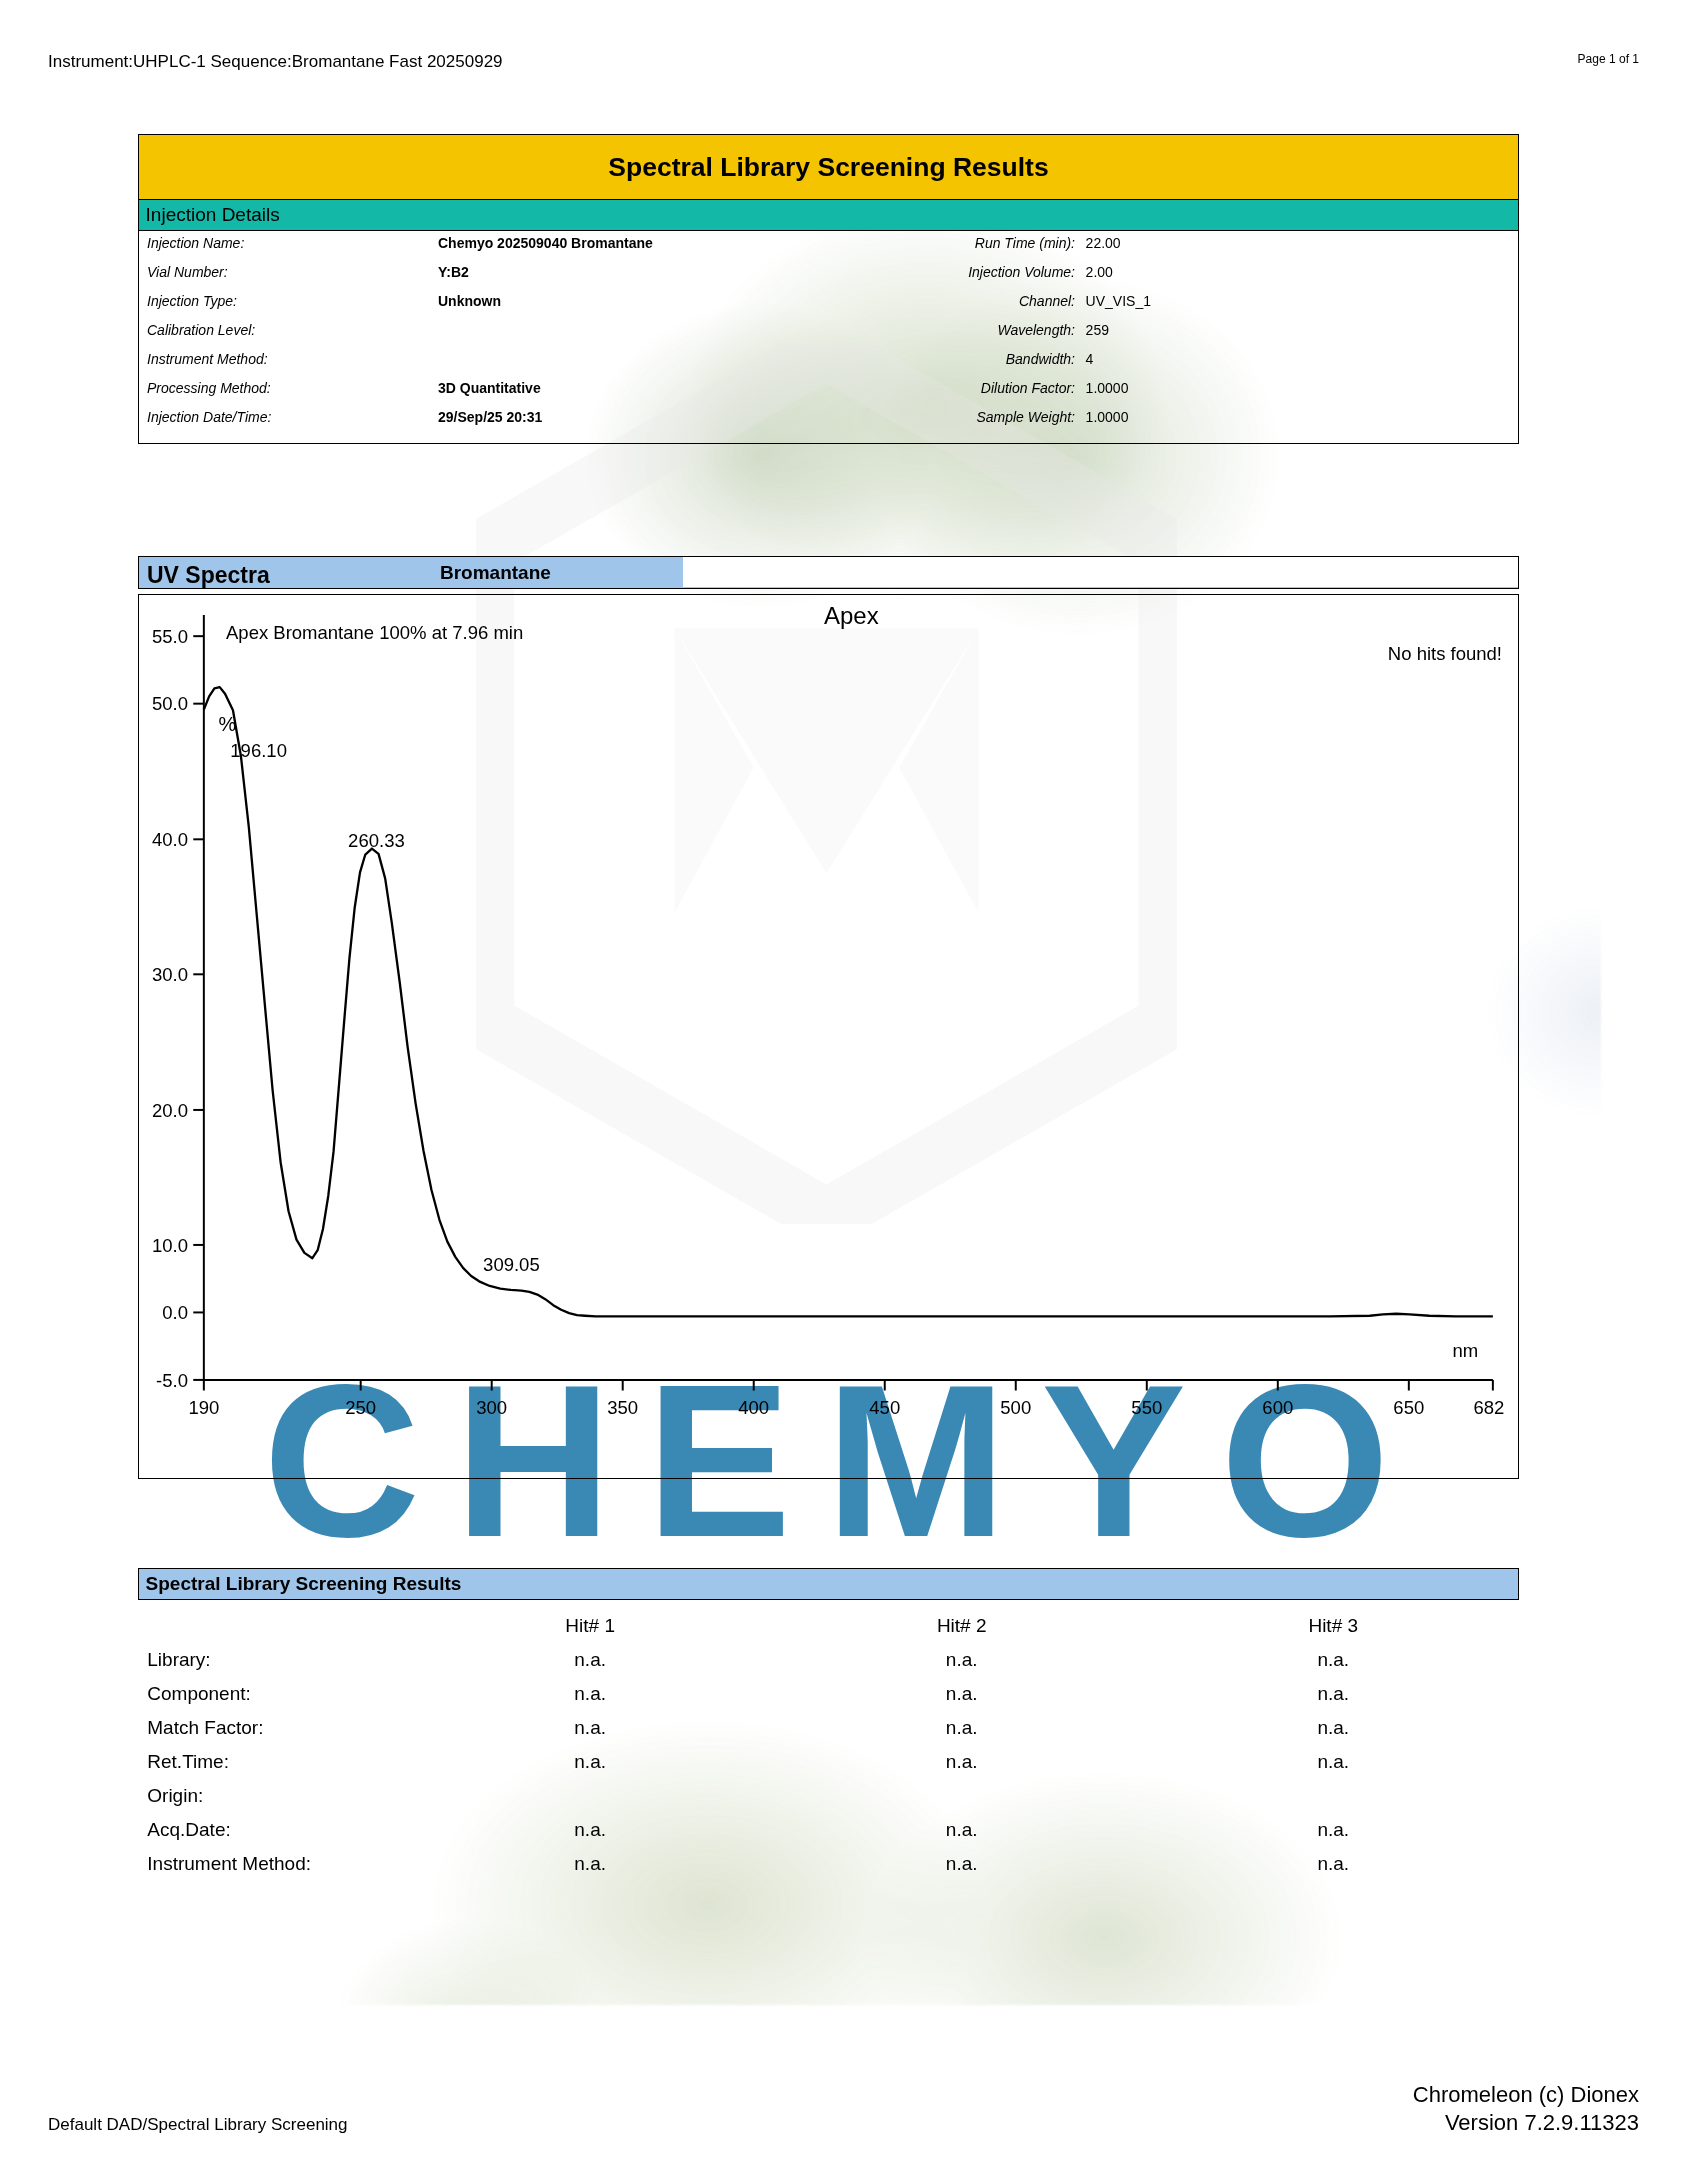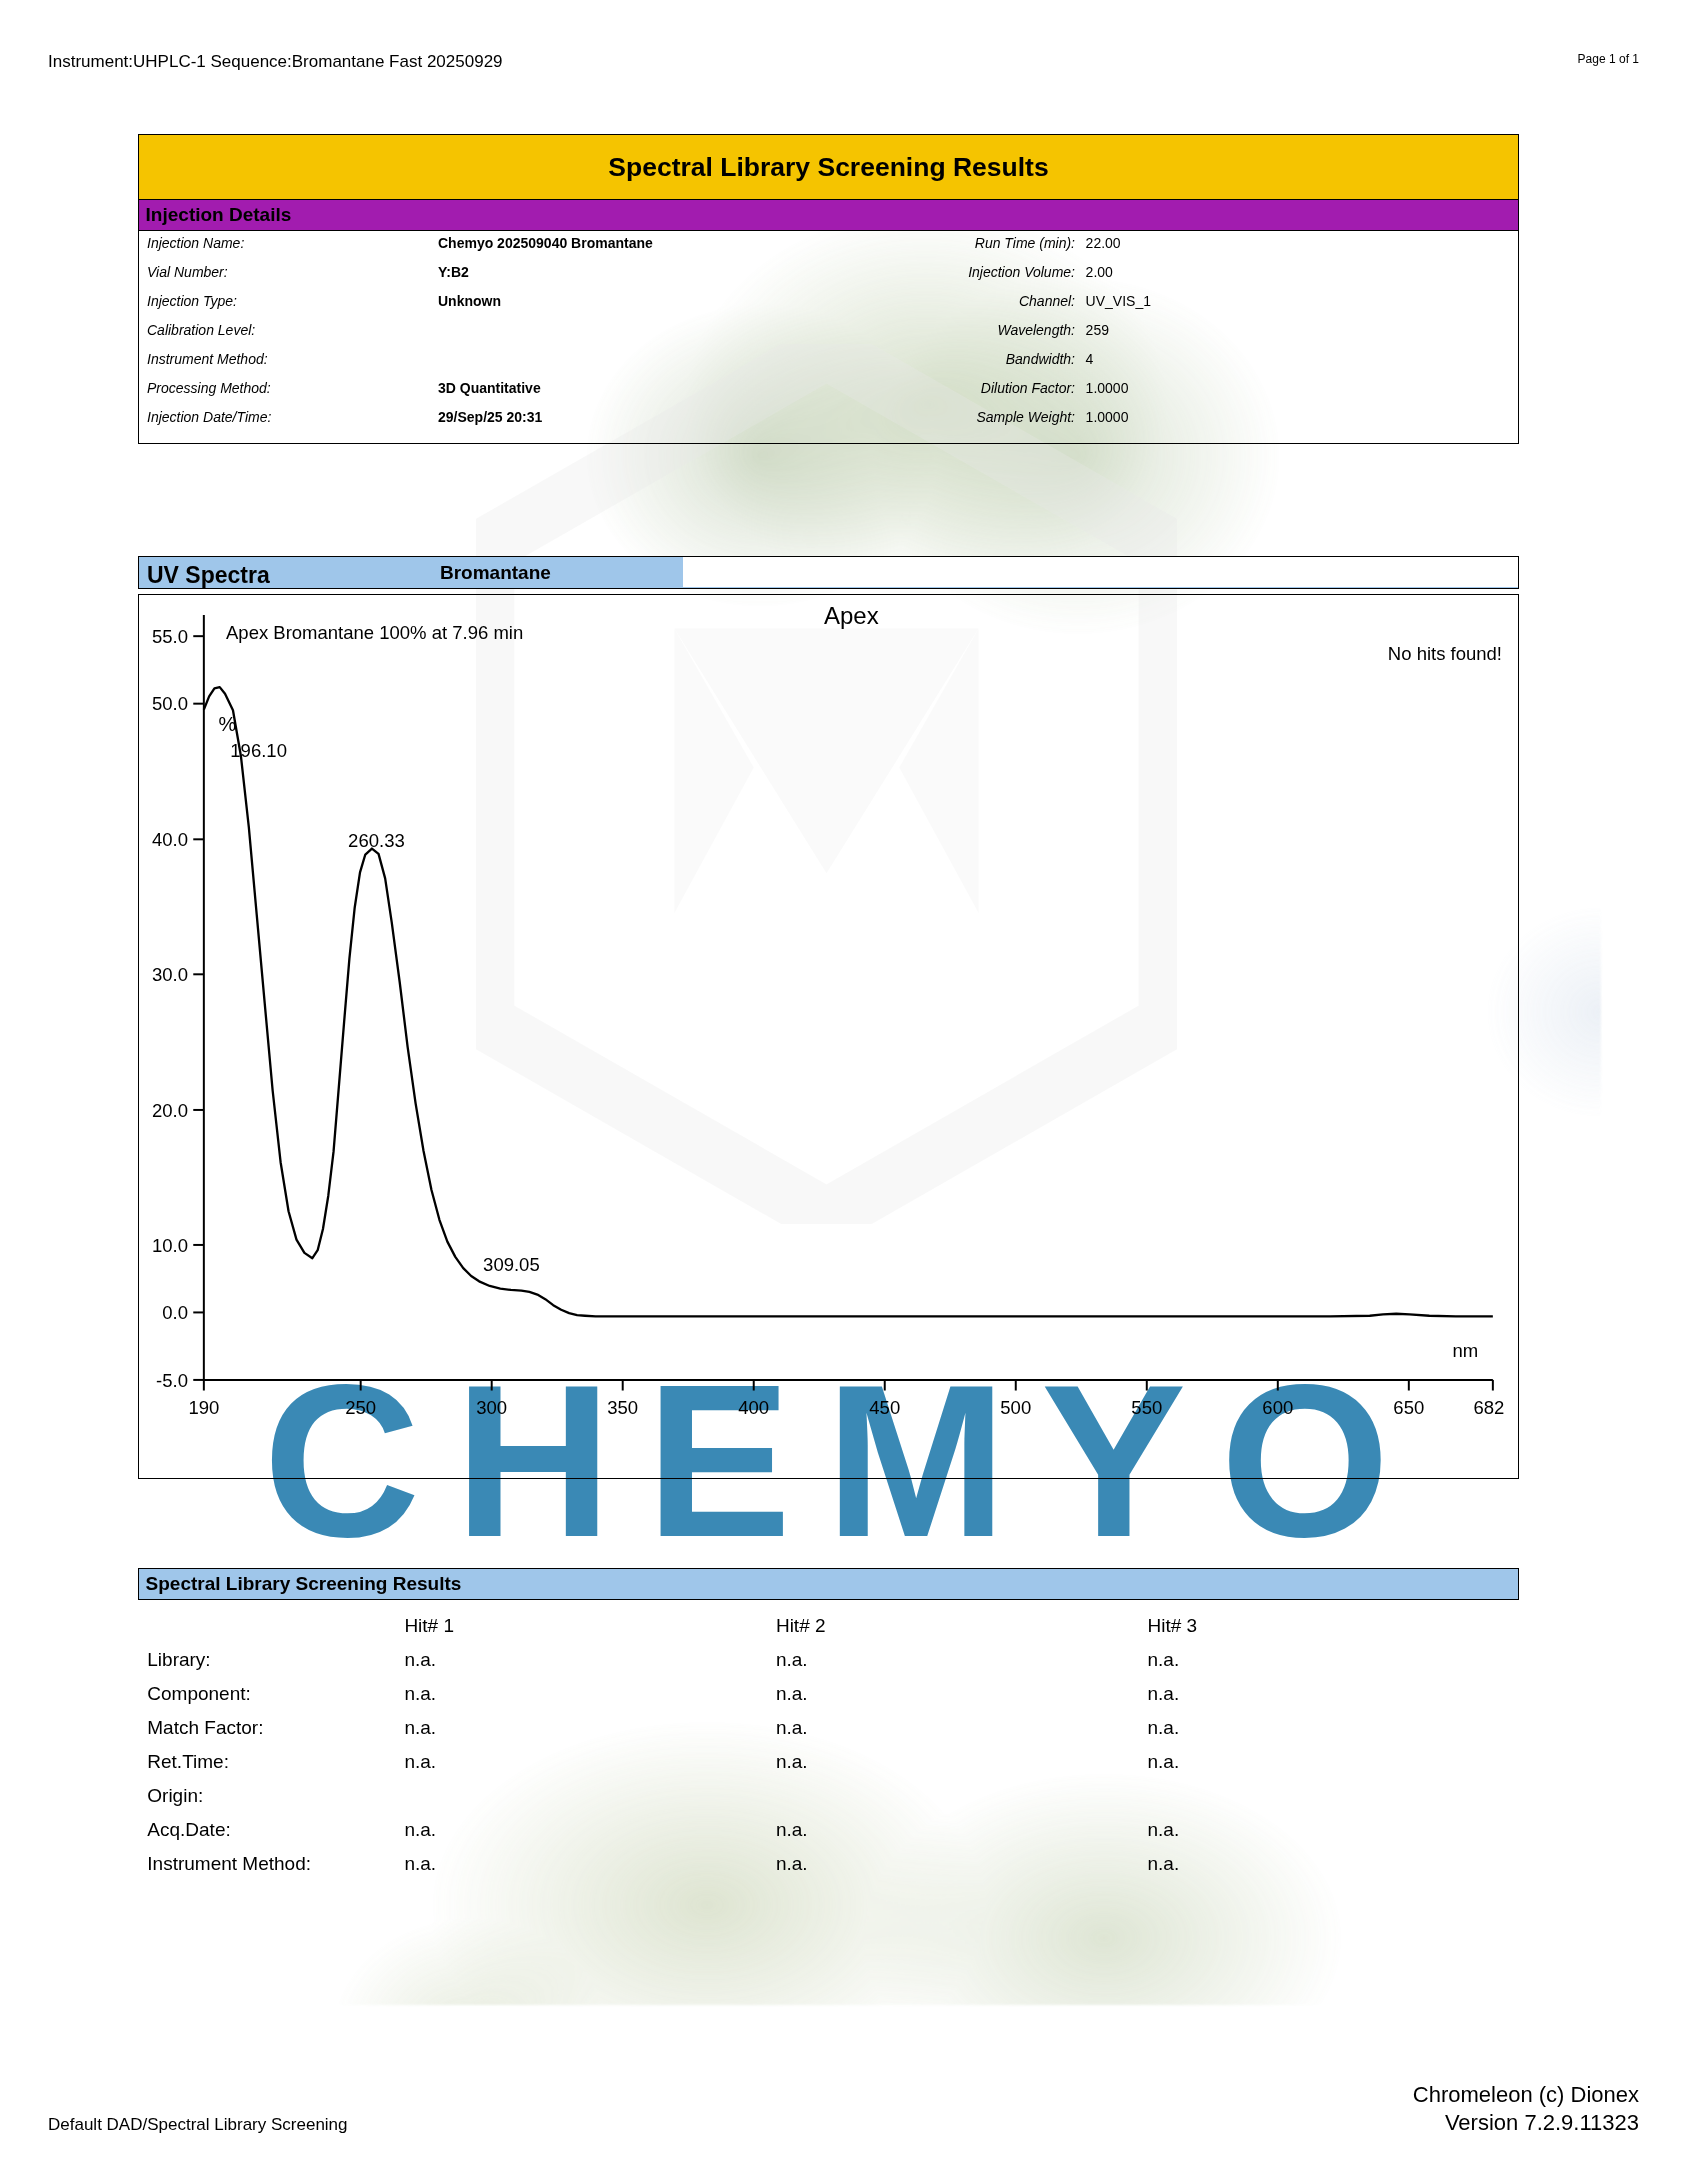--- a/index.html
+++ b/index.html
@@ -89,27 +89,27 @@
     border-bottom: none;
     height: 64px;
     display: flex;
     align-items: center;
     justify-content: center;
     font-size: 26.5px;
     font-weight: bold;
   }
 
   .sec-bar {
-    background: #a21caf;
+    background: #14b8a6;
     border: 1.3px solid #000;
     height: 32px;
     display: flex;
     align-items: center;
     font-size: 19px;
-    font-weight: bold;
+    font-weight: normal;
     padding-left: 6.6px;
     box-sizing: border-box;
   }
 
   .inj-table {
     border: 1.3px solid #000;
     border-top: none;
     box-sizing: border-box;
     padding: 4px 0 5.3px 0;
     background: transparent;
@@ -184,21 +184,21 @@
   }
 
   .res-table {
     position: absolute;
     left: 138px; top: 1609px;
     width: 1381px;
     font-size: 19px;
   }
   .res-row { display: flex; height: 34px; align-items: center; }
   .r-lbl { width: 284px; padding-left: 9.3px; box-sizing: border-box; }
-  .r-c   { width: 397px; }
+  .r-c   { width: 397px; text-align: center; }
 
   .ftr-left {
     position: absolute; left: 48px; bottom: 48px;
     font-size: 17px;
   }
   .ftr-right {
     position: absolute; right: 48px; bottom: 45px;
     font-size: 22px; text-align: right; line-height: 1.3;
   }
 </style>

